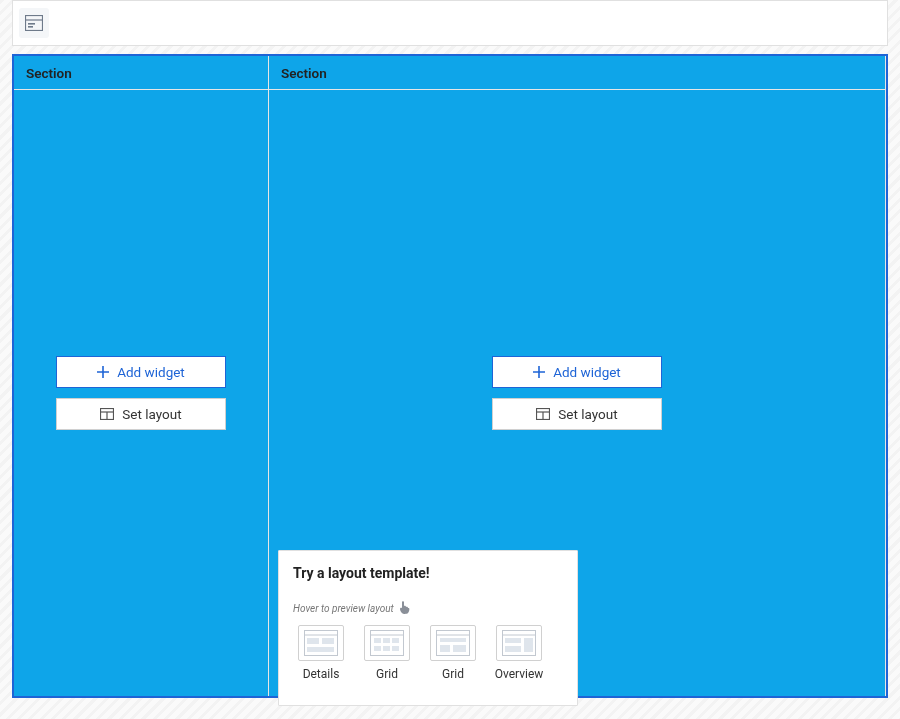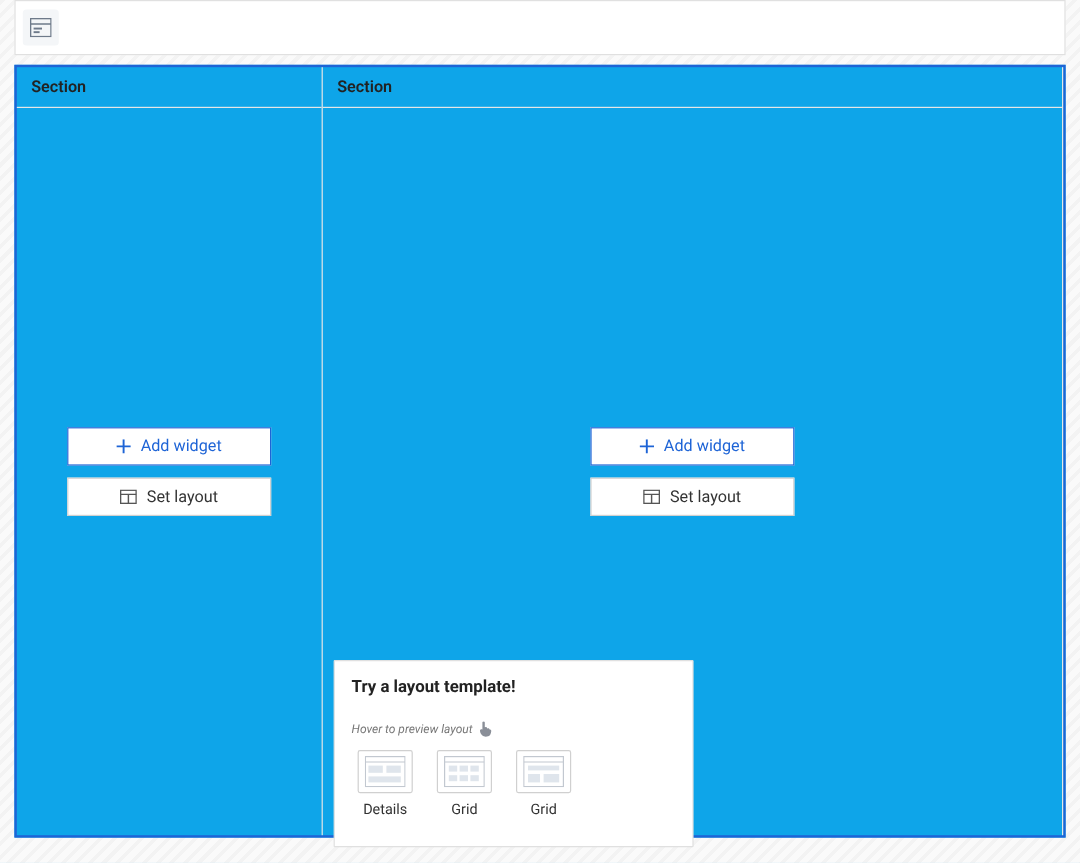--- a/index.html
+++ b/index.html
@@ -163,18 +163,30 @@
             <rect x="0.5" y="0.5" width="33" height="25" fill="none" stroke="#c2c8d0"></rect>
             <line x1="0.5" y1="5" x2="33.5" y2="5" stroke="#c2c8d0"></line>
             <rect x="4" y="8" width="26" height="4" fill="#dfe5ec"></rect>
             <rect x="4" y="15" width="10" height="7" fill="#dfe5ec"></rect>
             <rect x="17" y="15" width="13" height="7" fill="#dfe5ec"></rect>
           </svg>
         </div>
         <div class="tmpl-label">Grid</div>
       </div>
 
+      <div class="tmpl">
+        <div class="tmpl-box">
+          <svg width="34" height="26" viewBox="0 0 34 26">
+            <rect x="0.5" y="0.5" width="33" height="25" fill="none" stroke="#c2c8d0"></rect>
+            <line x1="0.5" y1="5" x2="33.5" y2="5" stroke="#c2c8d0"></line>
+            <rect x="3" y="8" width="16" height="5" fill="#dfe5ec"></rect>
+            <rect x="3" y="16" width="16" height="6" fill="#dfe5ec"></rect>
+            <rect x="22" y="8" width="9" height="14" fill="#dfe5ec"></rect>
+          </svg>
+        </div>
+        <div class="tmpl-label">Overview</div>
+      </div>
 
 
     </div>
   </div>
 
 </div>
 
 </body></html>

